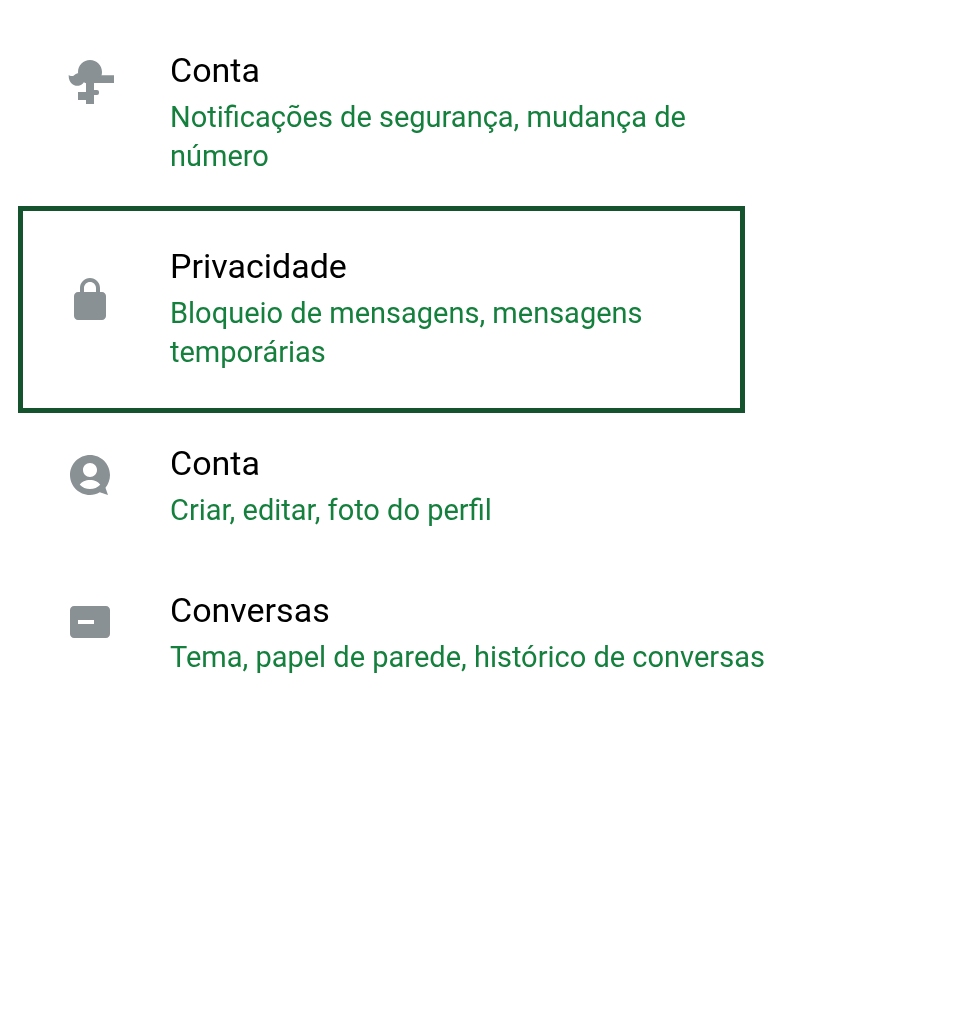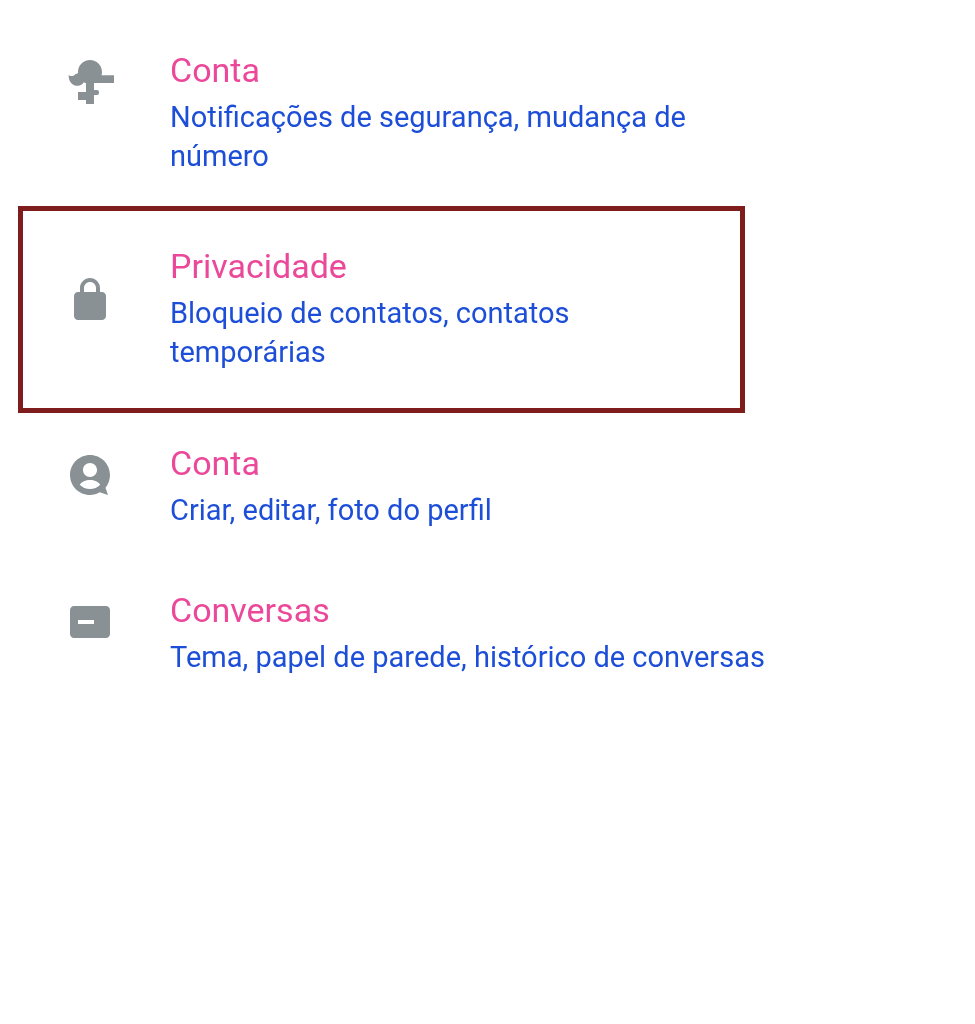--- a/index.html
+++ b/index.html
@@ -18,21 +18,21 @@
       display: flex;
       flex-direction: column;
     }
     .settings-item {
       display: flex;
       align-items: flex-start;
       padding: 30px 40px 30px 60px;
       cursor: pointer;
     }
     .settings-item.highlighted {
-      border: 5px solid #7f1d1d;
+      border: 5px solid #14532d;
       margin-left: 18px;
       margin-right: 230px;
       padding-left: 37px;
       padding-top: 35px;
       padding-bottom: 35px;
     }
     .icon-wrapper {
       width: 60px;
       min-width: 60px;
       display: flex;
@@ -49,27 +49,27 @@
     .settings-item.highlighted .icon-wrapper {
       margin-top: 30px;
     }
     .text-content {
       flex: 1;
       display: flex;
       flex-direction: column;
     }
     .item-title {
       font-size: 34px;
-      color: #ec4899;
+      color: #000000;
       font-weight: 400;
       margin-bottom: 8px;
     }
     .item-description {
       font-size: 29px;
-      color: #1d4ed8;
+      color: #15803d;
       font-weight: 400;
       line-height: 1.35;
       max-width: 620px;
     }
   </style>
 </head>
 <body>
 
 <div class="settings-list">
 
@@ -92,21 +92,21 @@
   </div>
 
   <div class="settings-item highlighted">
     <div class="icon-wrapper">
       <svg viewBox="0 0 24 24">
           <path d="M18 8h-1V6c0-2.76-2.24-5-5-5S7 3.24 7 6v2H6c-1.1 0-2 .9-2 2v10c0 1.1.9 2 2 2h12c1.1 0 2-.9 2-2V10c0-1.1-.9-2-2-2zM9 6c0-1.66 1.34-3 3-3s3 1.34 3 3v2H9V6z"></path>
         </svg>
     </div>
     <div class="text-content">
       <div class="item-title">Privacidade</div>
-      <div class="item-description">Bloqueio de contatos, contatos temporárias</div>
+      <div class="item-description">Bloqueio de mensagens, mensagens temporárias</div>
     </div>
   </div>
 
   <div class="settings-item">
     <div class="icon-wrapper">
       <svg viewBox="0 0 24 24">
           <path d="M12 2C6.48 2 2 6.48 2 12c0 2.4.85 4.6 2.26 6.33L3 22l4.13-1.38C8.63 21.5 10.26 22 12 22c5.52 0 10-4.48 10-10S17.52 2 12 2zm0 4c1.93 0 3.5 1.57 3.5 3.5S13.93 13 12 13s-3.5-1.57-3.5-3.5S10.07 6 12 6zm0 13c-2.03 0-3.8-.82-5.12-2.14C7.75 15.33 9.77 14.5 12 14.5s4.25.83 5.12 2.36C15.8 18.18 14.03 19 12 19z" transform="scale(-1,1) translate(-24,0)"></path>
         </svg>
     </div>
     <div class="text-content">

